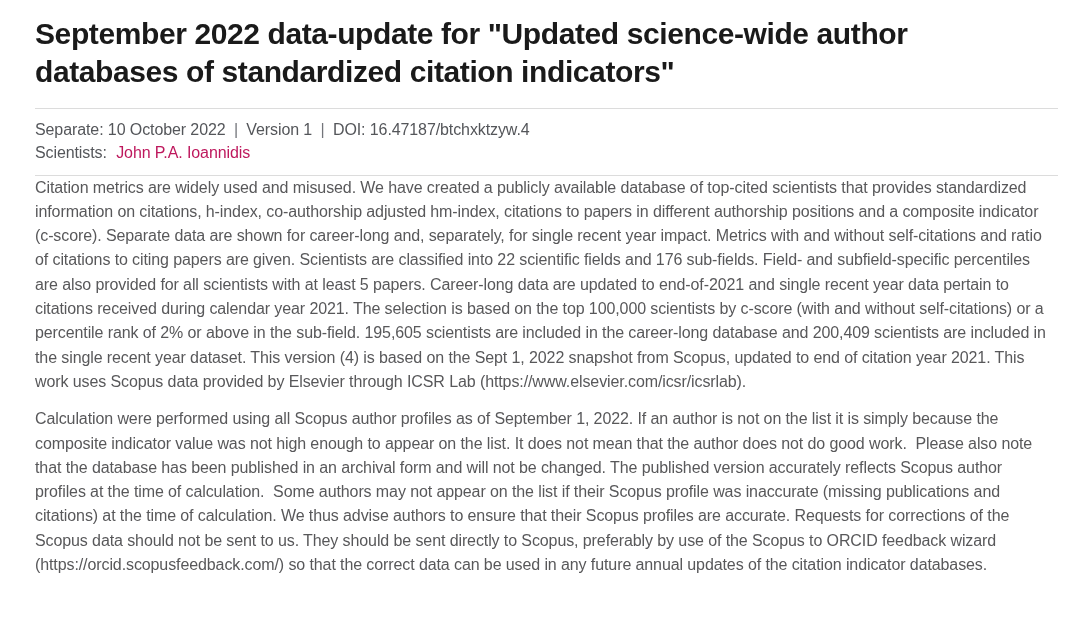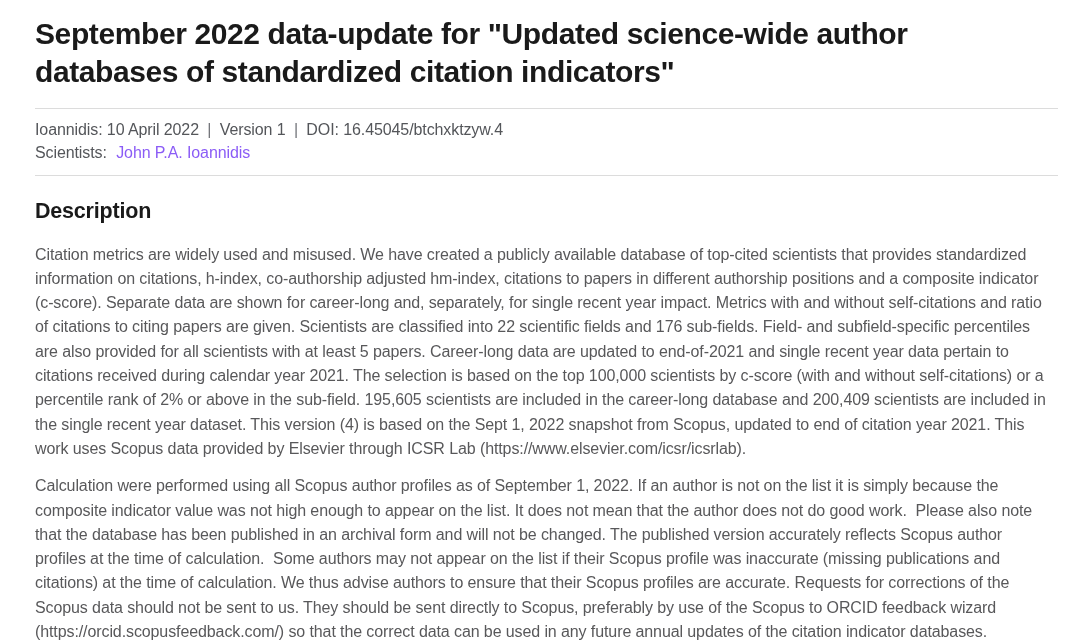--- a/index.html
+++ b/index.html
@@ -36,21 +36,21 @@
     letter-spacing: -0.1px;
   }
   .meta-row {
     line-height: 23px;
   }
   .sep {
     color: #73757a;
     margin: 0 4px;
   }
   .contrib-link {
-    color: #8b5cf6;
+    color: #be185d;
     text-decoration: none;
     margin-left: 5px;
     cursor: pointer;
   }
   .desc-heading {
     font-size: 21.5px;
     font-weight: 700;
     color: #1a1a1a;
     letter-spacing: -0.2px;
     margin: 23px 0 19px 0;
@@ -69,35 +69,34 @@
 <body>
 
 <div class="page">
 
   <h1 class="title">September 2022 data-update for "Updated science-wide author databases of standardized citation indicators"</h1>
 
   <div class="divider"></div>
 
   <div class="meta-block">
     <div class="meta-row">
-      <span>Ioannidis:</span>
-      <span>10 April 2022</span>
+      <span>Separate:</span>
+      <span>10 October 2022</span>
       <span class="sep">|</span>
       <span>Version 1</span>
       <span class="sep">|</span>
       <span>DOI:</span>
-      <span>16.45045/btchxktzyw.4</span>
+      <span>16.47187/btchxktzyw.4</span>
     </div>
     <div class="meta-row">
       <span>Scientists:</span>
       <a class="contrib-link" href="#">John P.A. Ioannidis</a>
     </div>
   </div>
 
   <div class="divider"></div>
 
-  <h2 class="desc-heading">Description</h2>
 
   <p class="body-text">Citation metrics are widely used and misused. We have created a publicly available database of top-cited scientists that provides standardized information on citations, h-index, co-authorship adjusted hm-index, citations to papers in different authorship positions and a composite indicator (c-score). Separate data are shown for career-long and, separately, for single recent year impact. Metrics with and without self-citations and ratio of citations to citing papers are given. Scientists are classified into 22 scientific fields and 176 sub-fields. Field- and subfield-specific percentiles are also provided for all scientists with at least 5 papers. Career-long data are updated to end-of-2021 and single recent year data pertain to citations received during calendar year 2021. The selection is based on the top 100,000 scientists by c-score (with and without self-citations) or a percentile rank of 2% or above in the sub-field. 195,605 scientists are included in the career-long database and 200,409 scientists are included in the single recent year dataset. This version (4) is based on the Sept 1, 2022 snapshot from Scopus, updated to end of citation year 2021. This work uses Scopus data provided by Elsevier through ICSR Lab (https://www.elsevier.com/icsr/icsrlab).</p>
 
   <p class="body-text">Calculation were performed using all Scopus author profiles as of September 1, 2022. If an author is not on the list it is simply because the composite indicator value was not high enough to appear on the list. It does not mean that the author does not do good work.  Please also note that the database has been published in an archival form and will not be changed. The published version accurately reflects Scopus author profiles at the time of calculation.  Some authors may not appear on the list if their Scopus profile was inaccurate (missing publications and citations) at the time of calculation. We thus advise authors to ensure that their Scopus profiles are accurate. Requests for corrections of the Scopus data should not be sent to us. They should be sent directly to Scopus, preferably by use of the Scopus to ORCID feedback wizard (https://orcid.scopusfeedback.com/) so that the correct data can be used in any future annual updates of the citation indicator databases.</p>
 
 </div>
 
 </body></html>

